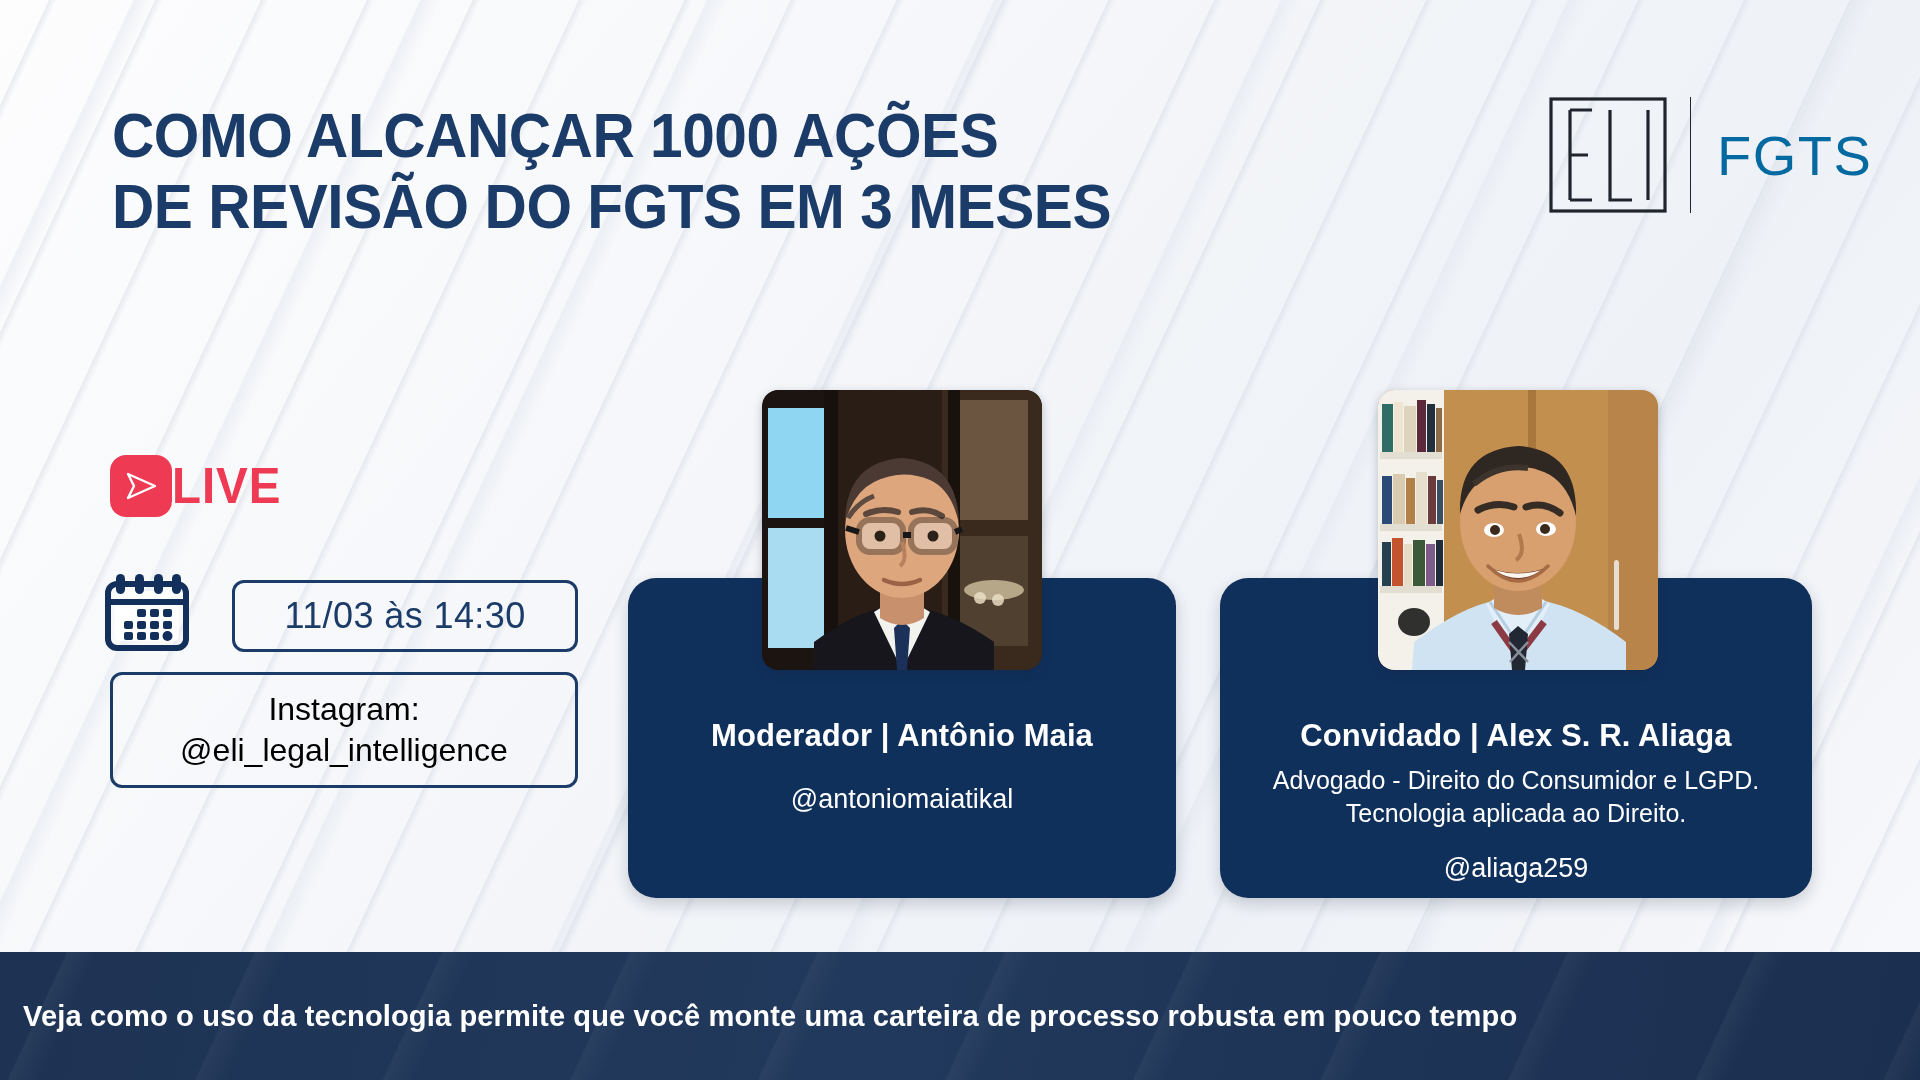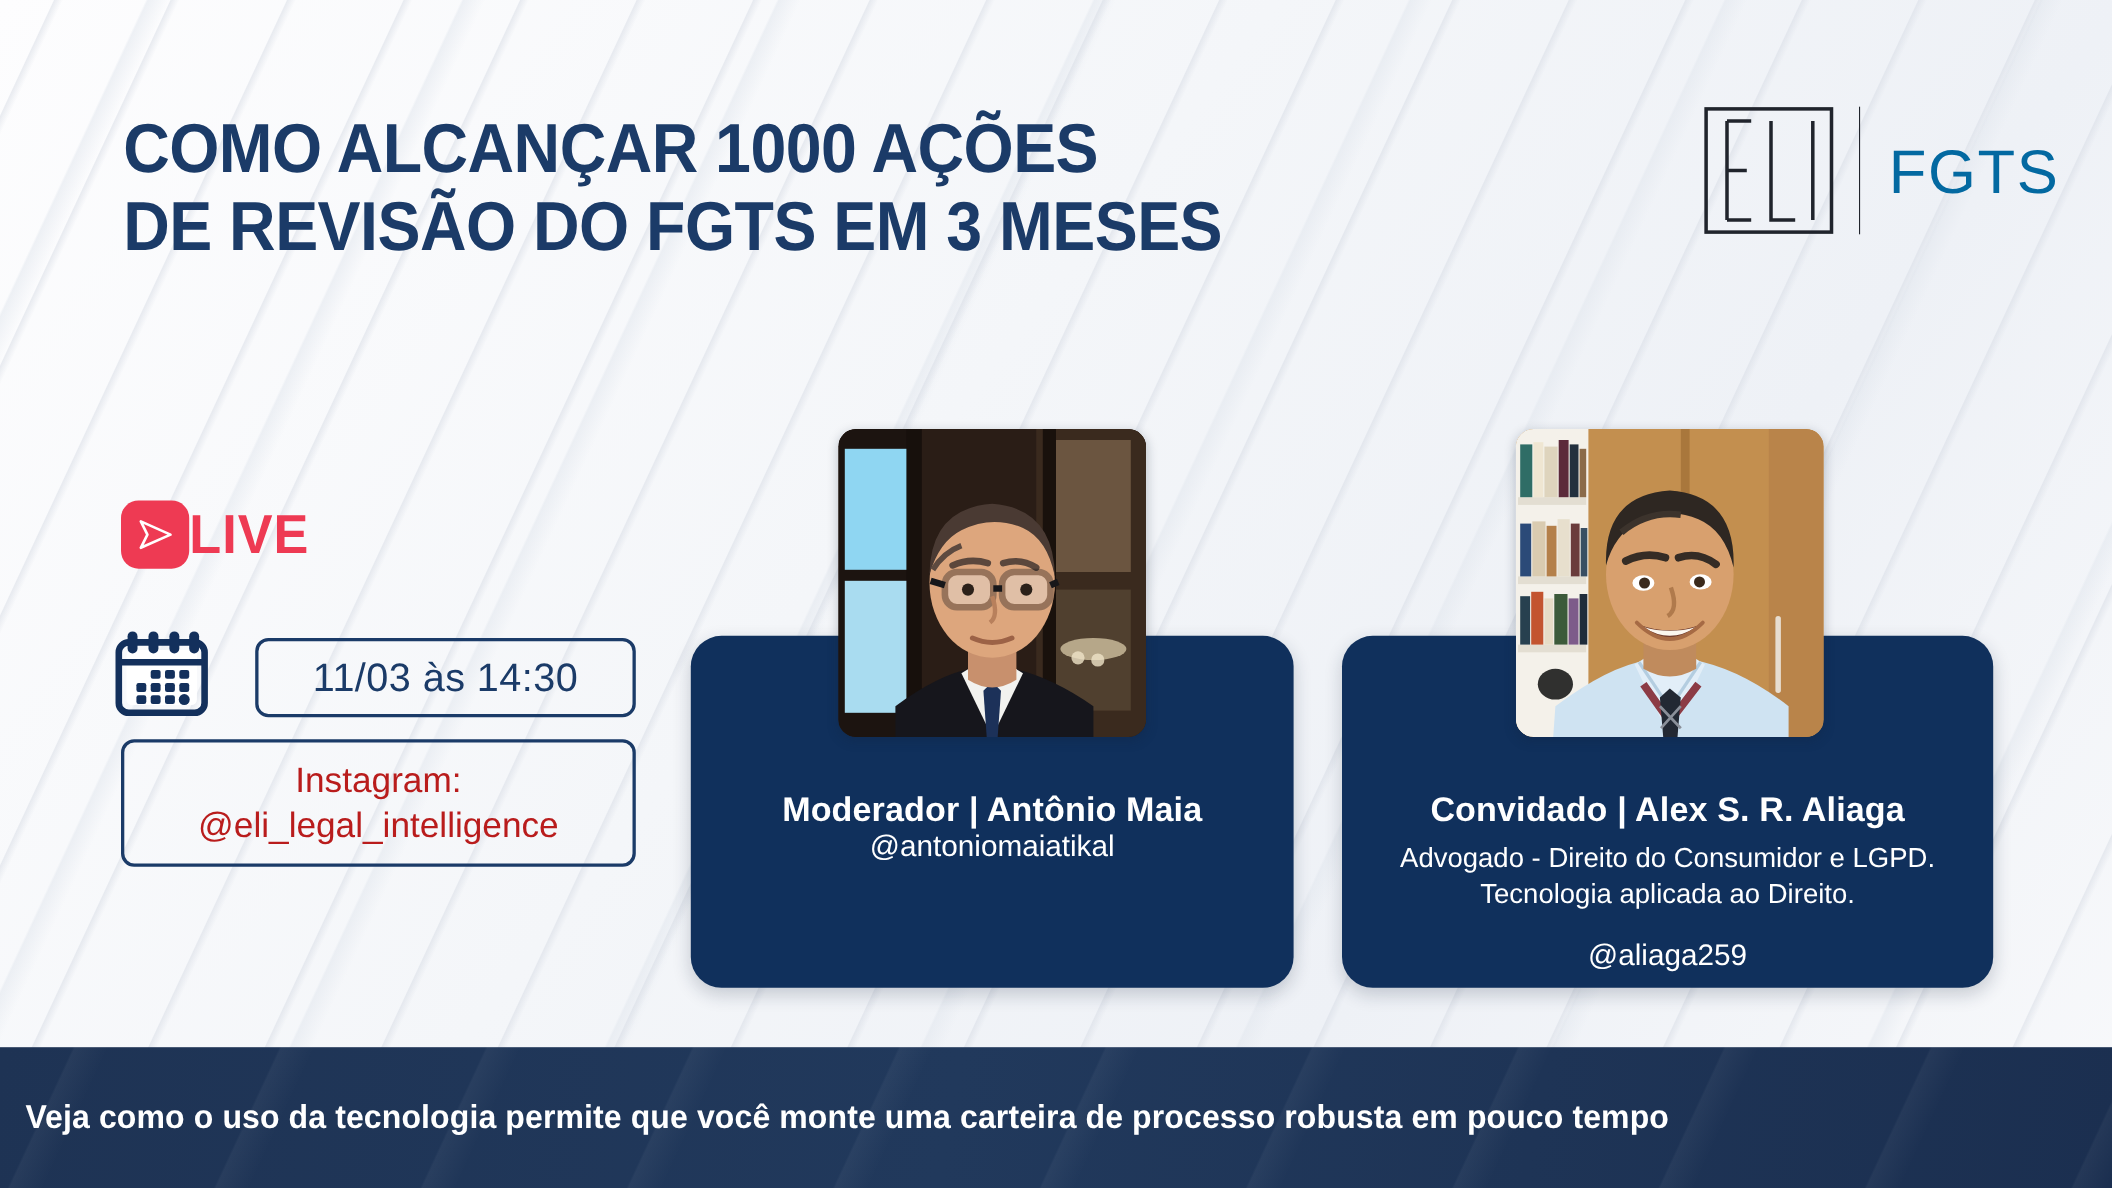--- a/index.html
+++ b/index.html
@@ -64,35 +64,35 @@
   .date-box{
     position:absolute;left:232px;top:580px;width:340px;height:66px;
     border:3px solid #1b3b68;border-radius:12px;
     display:flex;align-items:center;justify-content:center;
     color:#1b3b68;font-size:36px;letter-spacing:.4px;
   }
   .insta-box{
     position:absolute;left:110px;top:672px;width:462px;height:110px;
     border:3px solid #1b3b68;border-radius:12px;
     display:flex;flex-direction:column;align-items:center;justify-content:center;
-    color:#b91c1c;font-size:32px;line-height:1.28;
+    color:#000000;font-size:32px;line-height:1.28;
   }
 
   
   .card{
     position:absolute;background:#10305c;border-radius:28px;
     box-shadow:0 6px 16px rgba(20,35,60,.20);
   }
   .card-left{left:628px;top:578px;width:548px;height:320px;}
   .card-right{left:1220px;top:578px;width:592px;height:320px;}
 
   .card-body{position:absolute;left:0;right:0;bottom:0;top:140px;display:flex;flex-direction:column;align-items:center;color:#fff;text-align:center;padding:0 18px;box-sizing:border-box;}
   .c-name{font-size:31px;font-weight:bold;letter-spacing:.1px;white-space:nowrap;}
   .c-role{font-size:25px;font-weight:400;line-height:1.3;margin-top:10px;}
-  .c-handle{font-size:27px;font-weight:400;}
+  .c-handle{font-size:27px;font-weight:400;margin-top:30px;}
   .card-right .c-handle{margin-top:24px;}
 
   
   .photo{
     position:absolute;width:280px;height:280px;border-radius:16px;overflow:hidden;
     box-shadow:0 3px 10px rgba(15,30,55,.25);
   }
   .photo-left{left:762px;top:390px;}
   .photo-right{left:1378px;top:390px;}
   .photo svg{display:block;width:100%;height:100%;}

